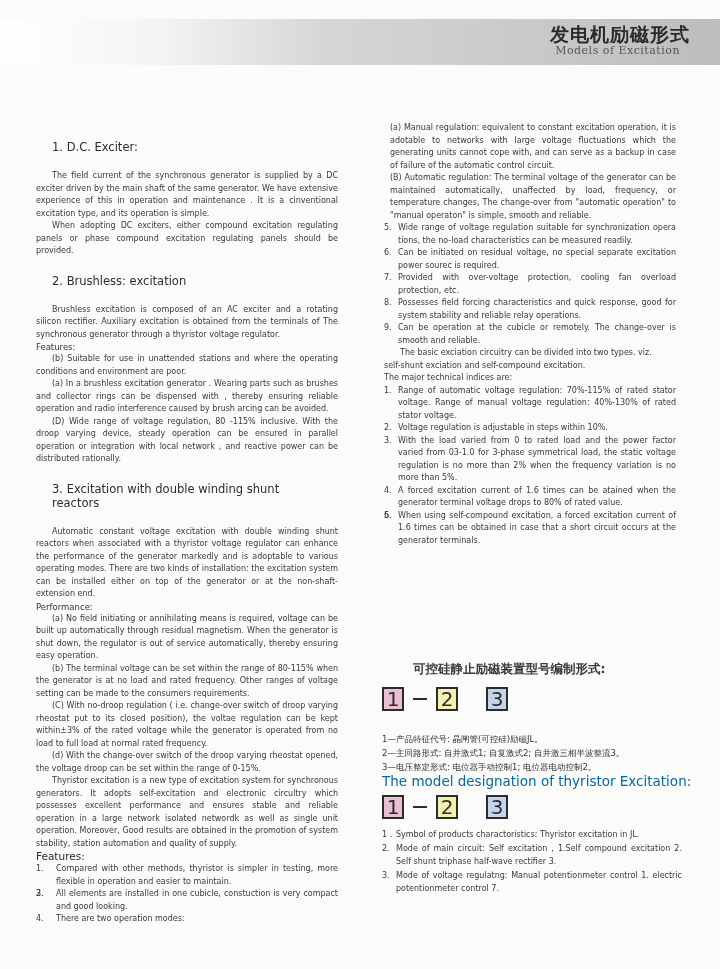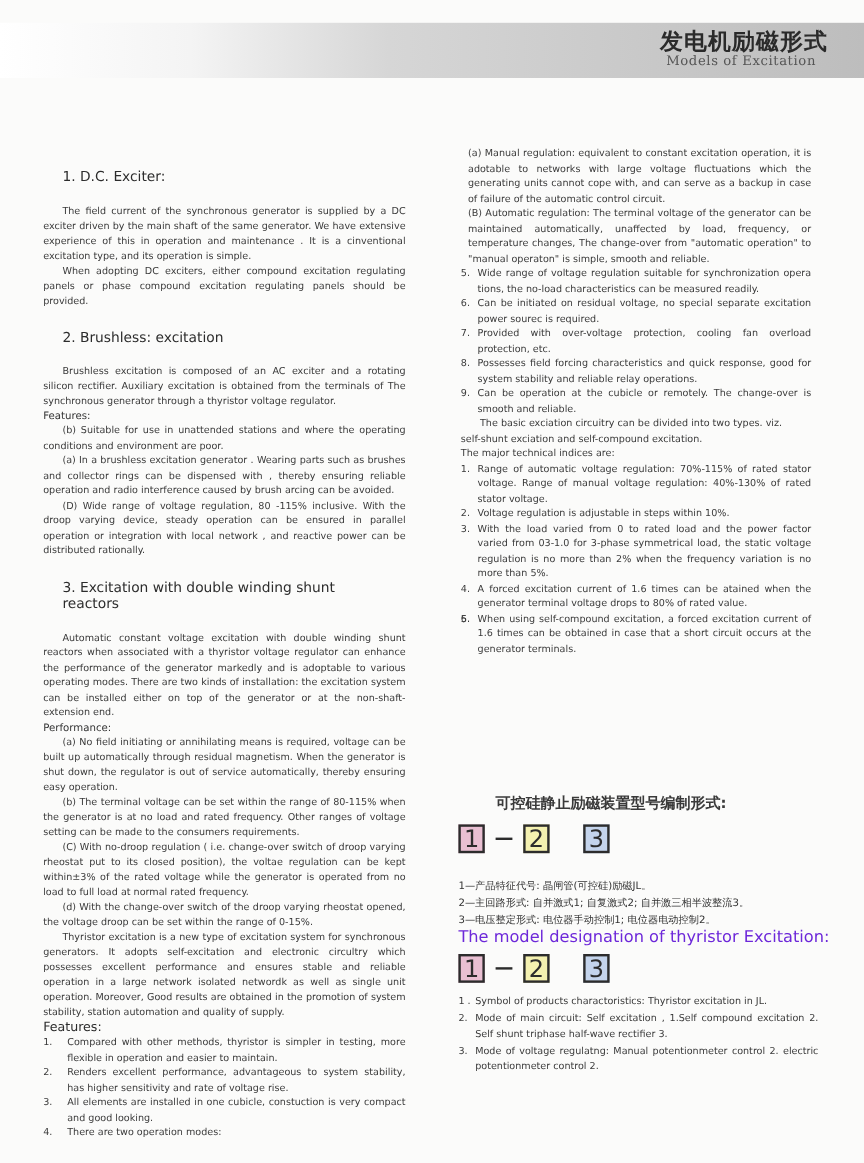--- a/index.html
+++ b/index.html
@@ -16,21 +16,21 @@
   .sub { font-size:8.5px; margin:0; line-height:12px; color:#333; }
   .sub-lg { font-size:10.5px; line-height:13px; color:#2c2c2c; }
   p { margin:0; text-align:justify; }
   p.ind { text-indent:16px; }
   .ol { margin:0; padding:0; list-style:none; }
   .ol li { position:relative; padding-left:14px; text-align:justify; }
   .ol li .num { position:absolute; left:0; top:0; }
   .ol.wide li { padding-left:20px; }
   .right-ind { padding-left:6px; }
   .model-cn-title { position:absolute; left:382px; top:661px; font-size:12.5px; font-weight:bold; color:#3a3a3a;margin-left:31px; }
-  .model-en-title { position:absolute; left:382px; top:773px; font-size:13.5px; color:#6d28d9; }
+  .model-en-title { position:absolute; left:382px; top:773px; font-size:13.5px; color:#0369a1; }
   .boxes { position:absolute; left:382px; display:flex; align-items:center; }
   .box { width:22px; height:24px; border:2px solid #2c2c2c; display:flex; align-items:center; justify-content:center; font-size:20px; color:#2c2c2c; box-sizing:border-box; }
   .dash { width:14px; height:2px; background:#2c2c2c; margin:0 9px; }
   .gap { width:28px; }
   .legend-cn { position:absolute; left:382px; top:732px; font-size:8.5px; line-height:14px; color:#333; }
   .legend-en { position:absolute; left:382px; top:828px; width:300px; font-size:8px; line-height:13.5px; color:#3a3a3a; }
   .legend-en li { padding-left:14px; }
 </style>
 </head>
 <body>
@@ -56,21 +56,21 @@
   <div class="sub">Performance:</div>
   <p class="ind">(a) No field initiating or annihilating means is required, voltage can be built up automatically through residual magnetism. When the generator is shut down, the regulator is out of service automatically, thereby ensuring easy operation.</p>
   <p class="ind">(b) The terminal voltage can be set within the range of 80-115% when the generator is at no load and rated frequency. Other ranges of voltage setting can be made to the consumers requirements.</p>
   <p class="ind">(C) With no-droop regulation ( i.e. change-over switch of droop varying rheostat put to its closed position), the voltae regulation can be kept within±3% of the rated voltage while the generator is operated from no load to full load at normal rated frequency.</p>
   <p class="ind">(d) With the change-over switch of the droop varying rheostat opened, the voltage droop can be set within the range of 0-15%.</p>
 
   <p class="ind">Thyristor excitation is a new type of excitation system for synchronous generators. It adopts self-excitation and electronic circultry which possesses excellent performance and ensures stable and reliable operation in a large network isolated networdk as well as single unit operation. Moreover, Good results are obtained in the promotion of system stability, station automation and quality of supply.</p>
   <div class="sub sub-lg">Features:</div>
   <ul class="ol wide">
     <li><span class="num">1.</span><span>Compared with other methods, thyristor is simpler in testing, more flexible in operation and easier to maintain.</span></li>
-    <li><span class="num">2.</span><span>Renders excellent performance, advantageous to system stability, has higher sensitivity and rate of voltage rise.</span></li>
+    <li><span class="num">2.</span></li>
     <li><span class="num">3.</span><span>All elements are installed in one cubicle, constuction is very compact and good looking.</span></li>
     <li><span class="num">4.</span><span>There are two operation modes:</span></li>
   </ul>
 </div>
 
 <div class="col col-right">
   <p class="right-ind">(a) Manual regulation: equivalent to constant excitation operation, it is adotable to networks with large voltage fluctuations which the generating units cannot cope with, and can serve as a backup in case of failure of the automatic control circuit.</p>
   <p class="right-ind">(B) Automatic regulation: The terminal voltage of the generator can be maintained automatically, unaffected by load, frequency, or temperature changes, The change-over from "automatic operation" to "manual operaton" is simple, smooth and reliable.</p>
   <ul class="ol">
     <li><span class="num">5.</span><span>Wide range of voltage regulation suitable for synchronization opera tions, the no-load characteristics can be measured readily.</span></li>
@@ -110,14 +110,14 @@
 <div class="boxes" style="top:795px;">
   <div class="box" style="background:#e9bfd2;">1</div>
   <div class="dash"></div>
   <div class="box" style="background:#f4f1b0;">2</div>
   <div class="gap"></div>
   <div class="box" style="background:#c4d4ec;">3</div>
 </div>
 <ul class="ol legend-en">
   <li><span class="num">1 .</span><span>Symbol of products charactoristics: Thyristor excitation in JL.</span></li>
   <li><span class="num">2.</span><span>Mode of main circuit: Self excitation , 1.Self compound excitation 2. Self shunt triphase half-wave rectifier 3.</span></li>
-  <li><span class="num">3.</span><span>Mode of voltage regulatng: Manual potentionmeter control 2. electric potentionmeter control 2.</span></li>
+  <li><span class="num">3.</span><span>Mode of voltage regulatng: Manual potentionmeter control 1. electric potentionmeter control 7.</span></li>
 </ul>
 
 </body></html>

